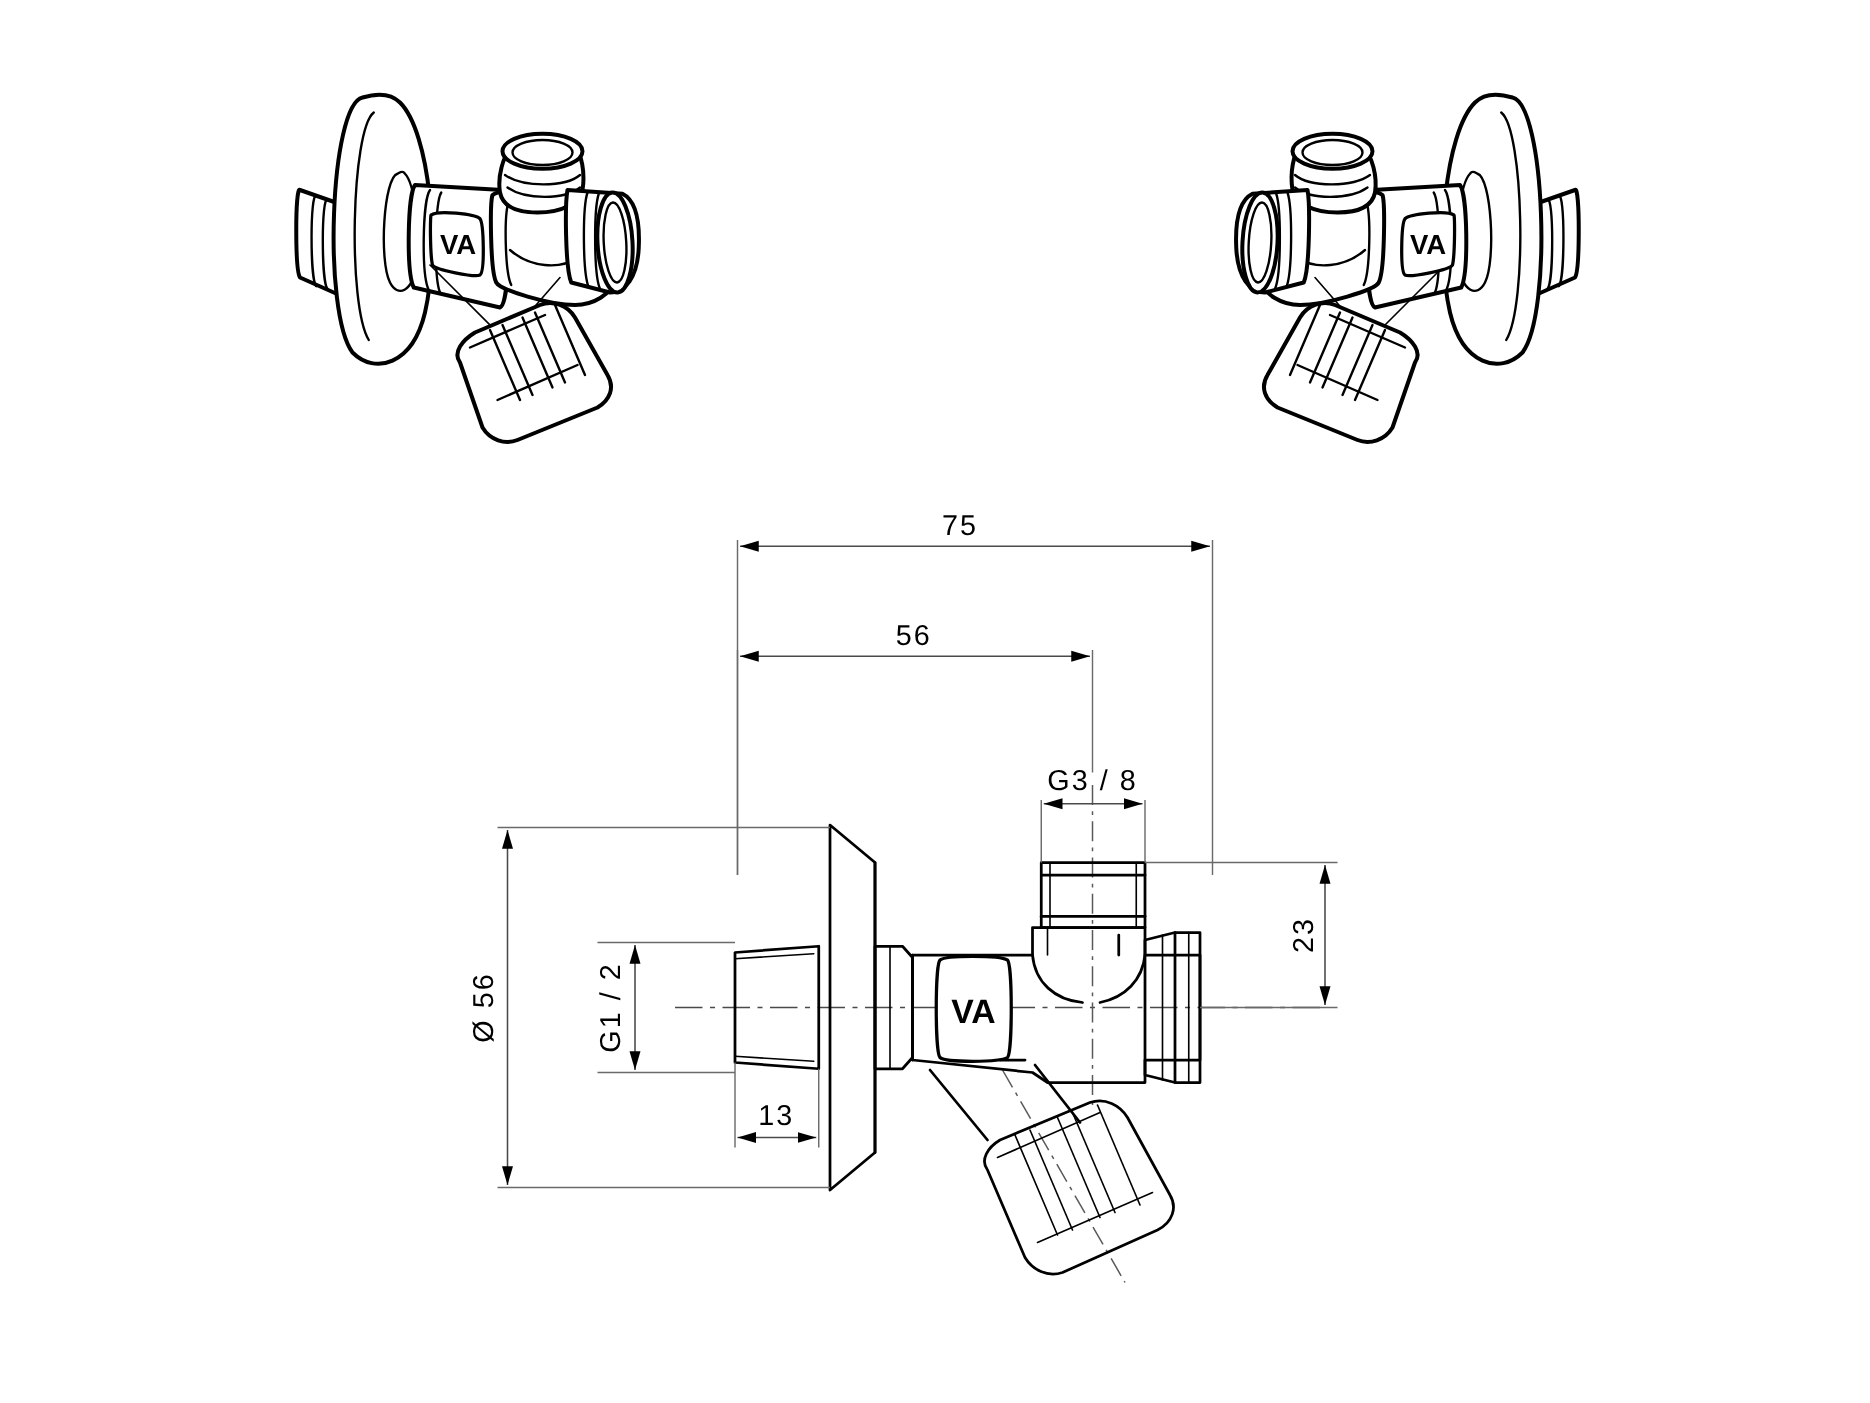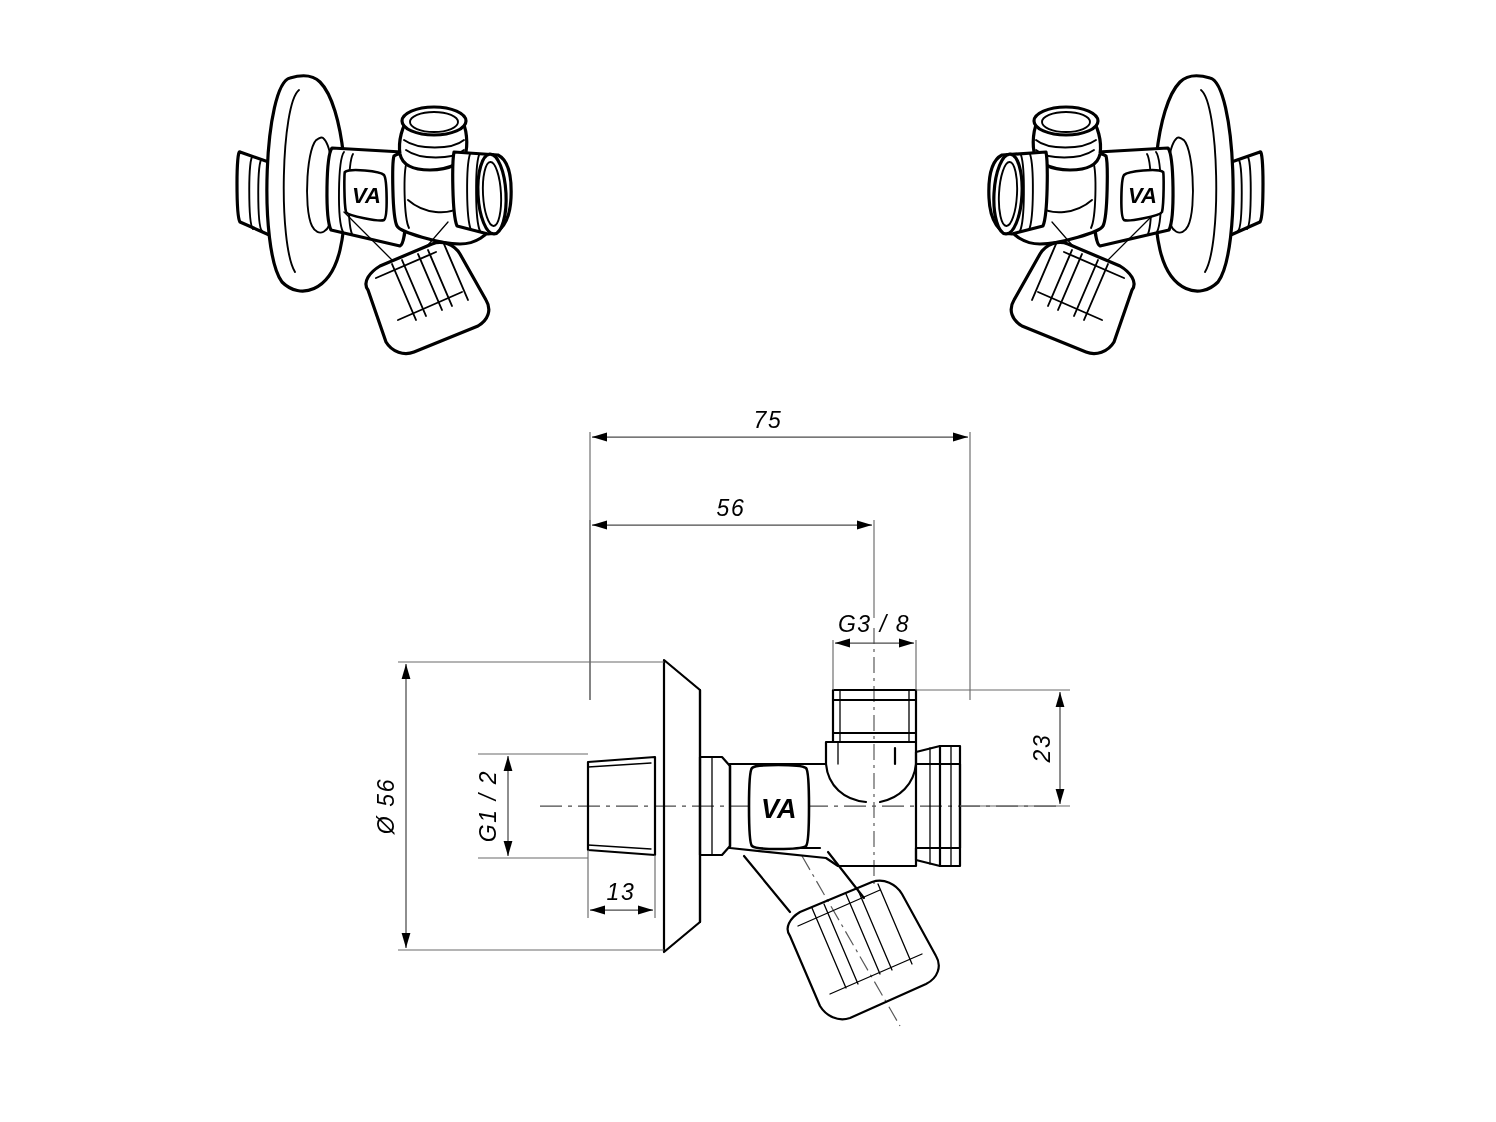--- a/index.html
+++ b/index.html
@@ -12,21 +12,20 @@
     height: 1122px;
     font-family: "Liberation Sans", sans-serif;
     overflow: hidden;
     position: relative;
   }
   #drawing-root {
     position: absolute;
     left: 0; top: 0;
     width: 1496px;
     height: 788px;
-    font-style: italic;
   }
   svg.sheet {
     display: block;
     width: 1496px;
     height: 1122px;
   }
   
   .obj       { fill: none; stroke: #000000; stroke-width: 2.2; stroke-linejoin: round; stroke-linecap: round; }
   .obj-iso   { fill: #ffffff; stroke: #000000; stroke-width: 3.2; stroke-linejoin: round; stroke-linecap: round; }
   .obj-iso-t { fill: none; stroke: #000000; stroke-width: 1.9; stroke-linejoin: round; stroke-linecap: round; }

